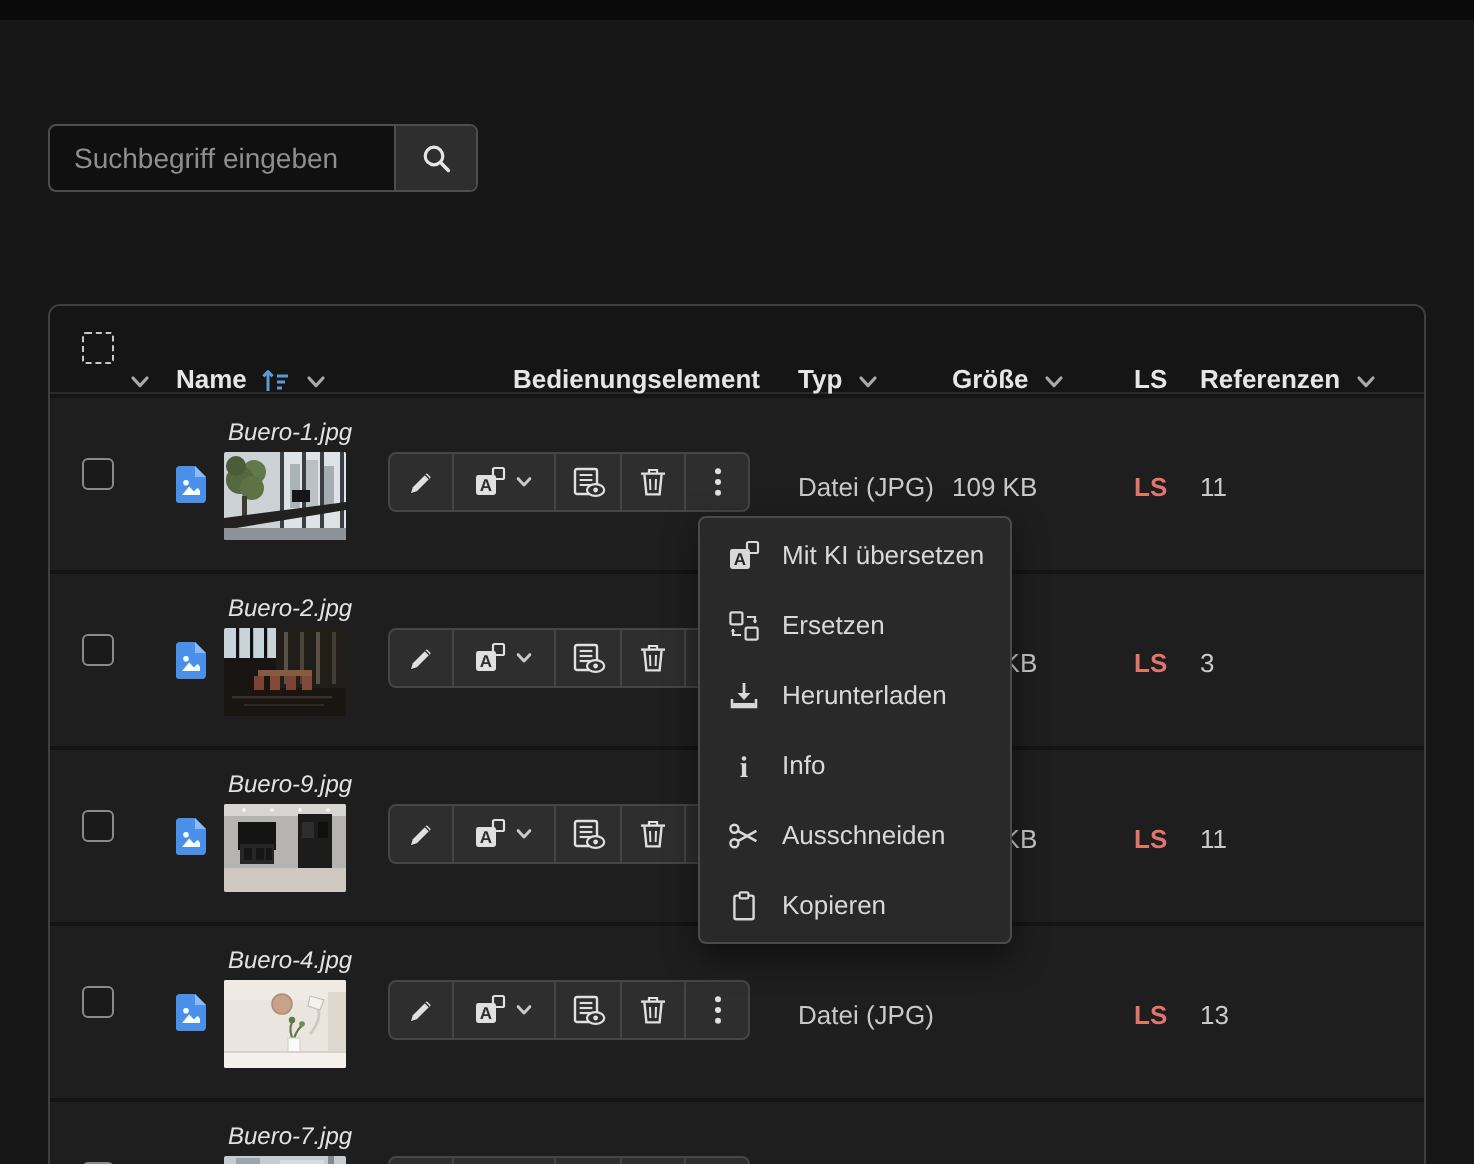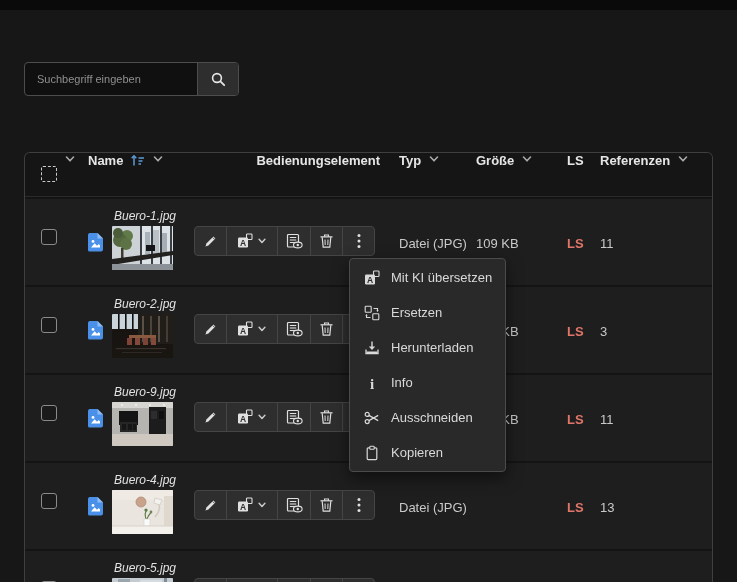--- a/index.html
+++ b/index.html
@@ -4,30 +4,30 @@
 <style>
   html,body{margin:0;padding:0;background:#171717;}
   .screen{position:relative;width:737px;height:582px;overflow:hidden;
     background:#171717;font-family:"Liberation Sans",sans-serif;color:#d9d9d9;}
   .topbar{position:absolute;left:0;top:0;width:737px;height:10px;background:#0a0a0a;}
   .page-title{position:absolute;left:24px;top:22px;font-size:27px;font-weight:500;color:#f1f1f1;letter-spacing:.2px;}
   
   .searchwrap{position:absolute;left:24px;top:62px;width:215px;height:34px;display:flex;
     border:1px solid #4d4d4d;border-radius:4px;overflow:hidden;background:#101010;box-sizing:border-box;}
   .searchwrap input{flex:1;min-width:0;background:transparent;border:none;outline:none;
-    color:#cfcfcf;font-size:11px;padding:0 0 0 12px;font-family:"Liberation Sans",sans-serif;}
+    color:#cfcfcf;font-size:14px;padding:0 0 0 12px;font-family:"Liberation Sans",sans-serif;}
   .searchwrap input::placeholder{color:#8f8f8f;}
   .search-btn{width:41px;background:#2e2e2e;border:none;border-left:1px solid #4d4d4d;
     display:flex;align-items:center;justify-content:center;cursor:pointer;}
   
   .tbl{position:absolute;left:24px;top:152px;width:689px;height:430px;background:#1e1e1e;
     border:1px solid #3f3f3f;border-bottom:none;border-radius:6px 6px 0 0;overflow:hidden;box-sizing:border-box;}
   .thead{position:relative;height:44px;background:#151515;border-bottom:1px solid #2a2a2a;box-sizing:border-box;
     font-size:13px;font-weight:bold;color:#e6e6e6;}
-  .hcell{position:absolute;top:0;height:44px;display:flex;align-items:flex-start;gap:7px;}
+  .hcell{position:absolute;top:0;height:44px;display:flex;align-items:flex-end;gap:7px;}
   .trow{position:relative;height:88px;border-top:2px solid #141414;box-sizing:border-box;background:#1e1e1e;}
   .trow:first-of-type{border-top:none;}
   .cb{position:absolute;left:16px;top:30px;width:16px;height:16px;border:1.5px solid #8a8a8a;
     border-radius:3px;background:#1a1a1a;box-sizing:border-box;}
   .cb-all{position:absolute;left:16px;top:13px;width:16px;height:16px;border:1.5px dashed #c9c9c9;
     border-radius:2px;background:transparent;box-sizing:border-box;}
   .ficon{position:absolute;left:63px;top:34px;}
   .ncol{position:absolute;left:87px;top:10px;width:80px;}
   .fname{font-size:12px;color:#e2e2e2;margin:0 0 3px 2px;white-space:nowrap;font-style:italic;}
   .thumb{display:block;width:61px;height:44px;border-radius:1px;}
@@ -489,21 +489,21 @@
         </button>
       </div>
       <div class="cell c-typ">Datei (JPG)</div>
       <div class="cell c-ls" style="color:#e0756a">LS</div>
       <div class="cell c-ref">13</div>
     </div>
 
     <div class="trow">
       <span class="cb"></span>
       <div class="ncol">
-        <div class="fname">Buero-5.jpg</div>
+        <div class="fname">Buero-7.jpg</div>
         <svg class="thumb" viewBox="0 0 61 44">
           <rect width="61" height="44" fill="#c4ccd1"></rect>
           <rect x="6" y="1" width="12" height="42" fill="#9aa6ad"></rect>
           <rect x="28" y="2" width="22" height="40" fill="#d6dde1"></rect>
           <rect x="52" y="0" width="3" height="44" fill="#7f8b92"></rect>
         </svg>
       </div>
       <div class="btns">
         <button class="btn"></button>
         <button class="btn btn-wide"></button>

